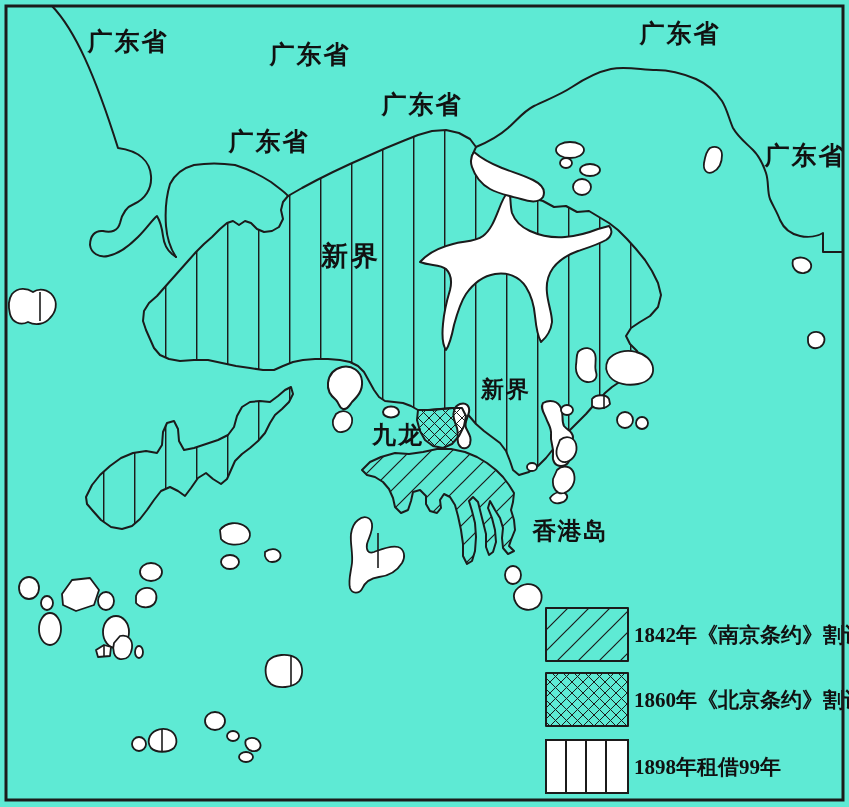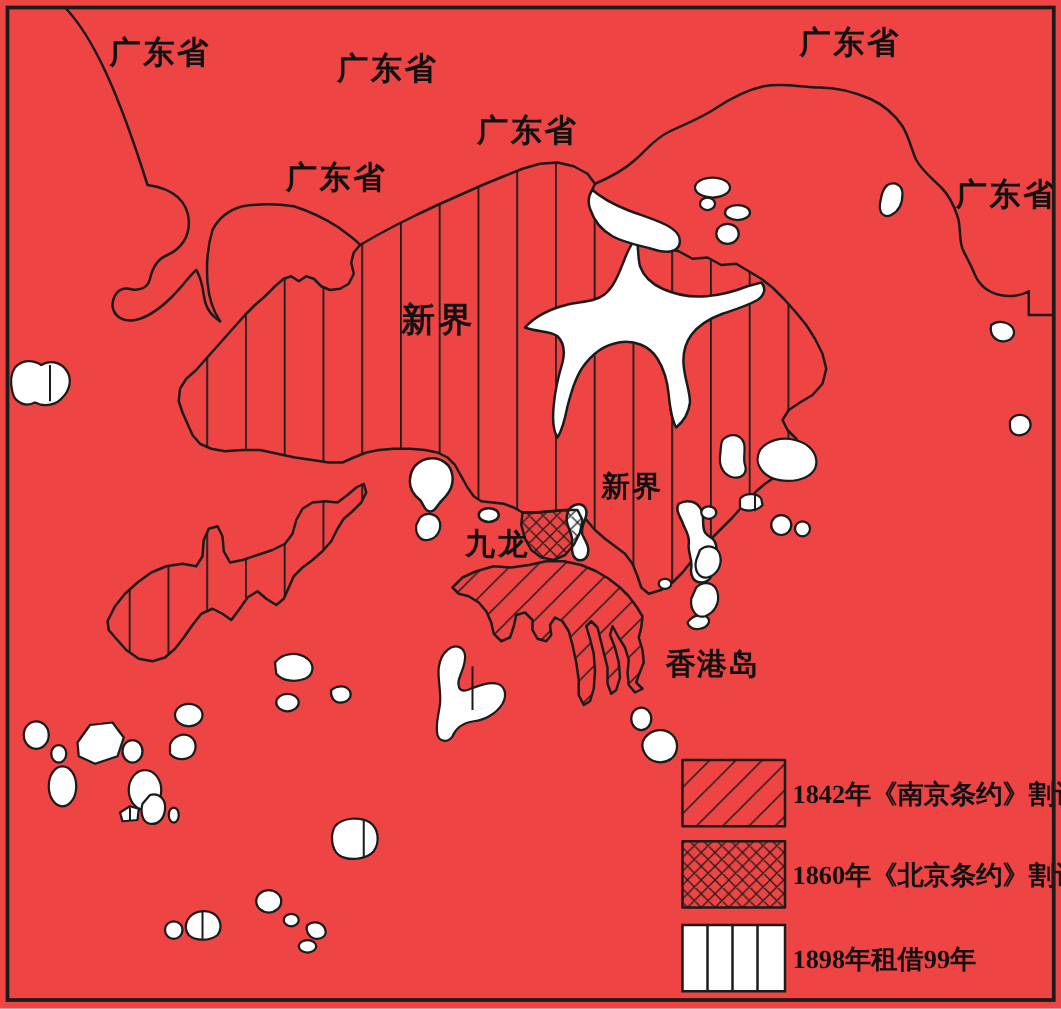--- a/index.html
+++ b/index.html
@@ -1,16 +1,16 @@
 <!DOCTYPE html>
 <html><head>
 <meta charset="utf-8">
 <style>
   html,body{margin:0;padding:0;background:#ffffff;}
-  #stage{position:relative;width:849px;height:807px;background:#ef4444;overflow:hidden;}
+  #stage{position:relative;width:849px;height:807px;background:#5eead4;overflow:hidden;}
   svg{display:block;}
   .coast{fill:none;stroke:#1b1b1b;stroke-width:2;stroke-linejoin:round;stroke-linecap:round;}
   .lease{fill:url(#vertP);stroke:#1b1b1b;stroke-width:2;stroke-linejoin:round;}
   .ceded1842{fill:url(#diagP);stroke:#1b1b1b;stroke-width:2;stroke-linejoin:round;}
   .ceded1860{fill:url(#crossP);stroke:#1b1b1b;stroke-width:2;stroke-linejoin:round;}
   .cut{fill:#ffffff;stroke:#1b1b1b;stroke-width:2;stroke-linejoin:round;}
   .isl{fill:#ffffff;stroke:#1b1b1b;stroke-width:1.8;stroke-linejoin:round;}
   .hline{fill:none;stroke:#1b1b1b;stroke-width:1.6;}
   .frame{fill:none;stroke:#1b1b1b;stroke-width:3;}
   text{font-family:"Liberation Serif","DejaVu Serif",serif;fill:#111111;}

